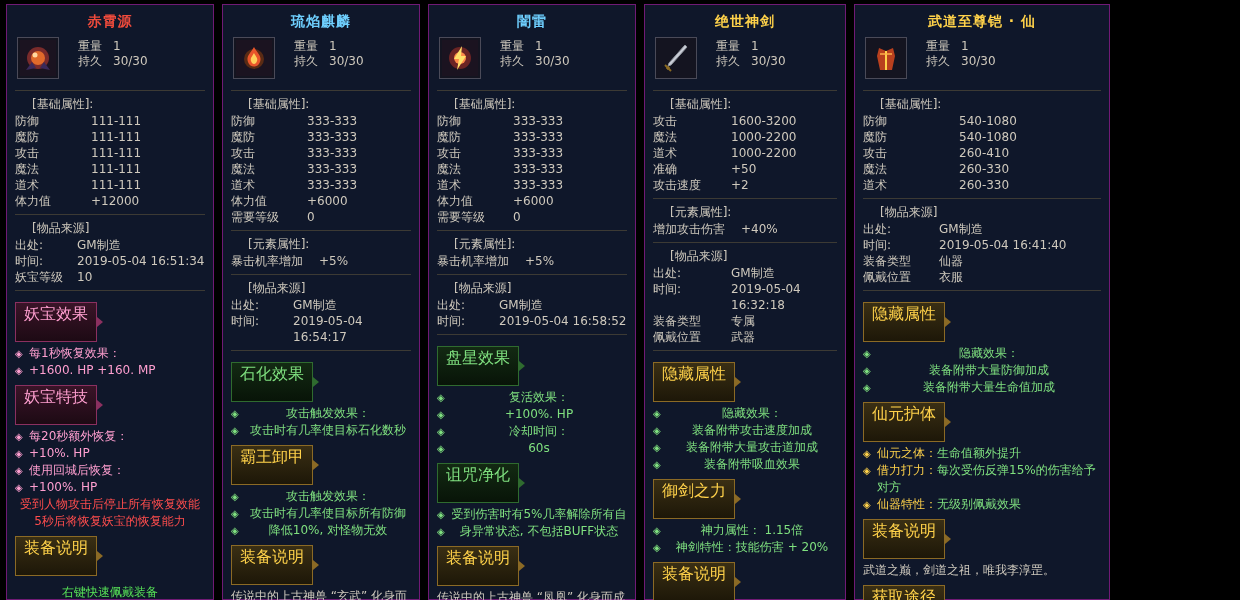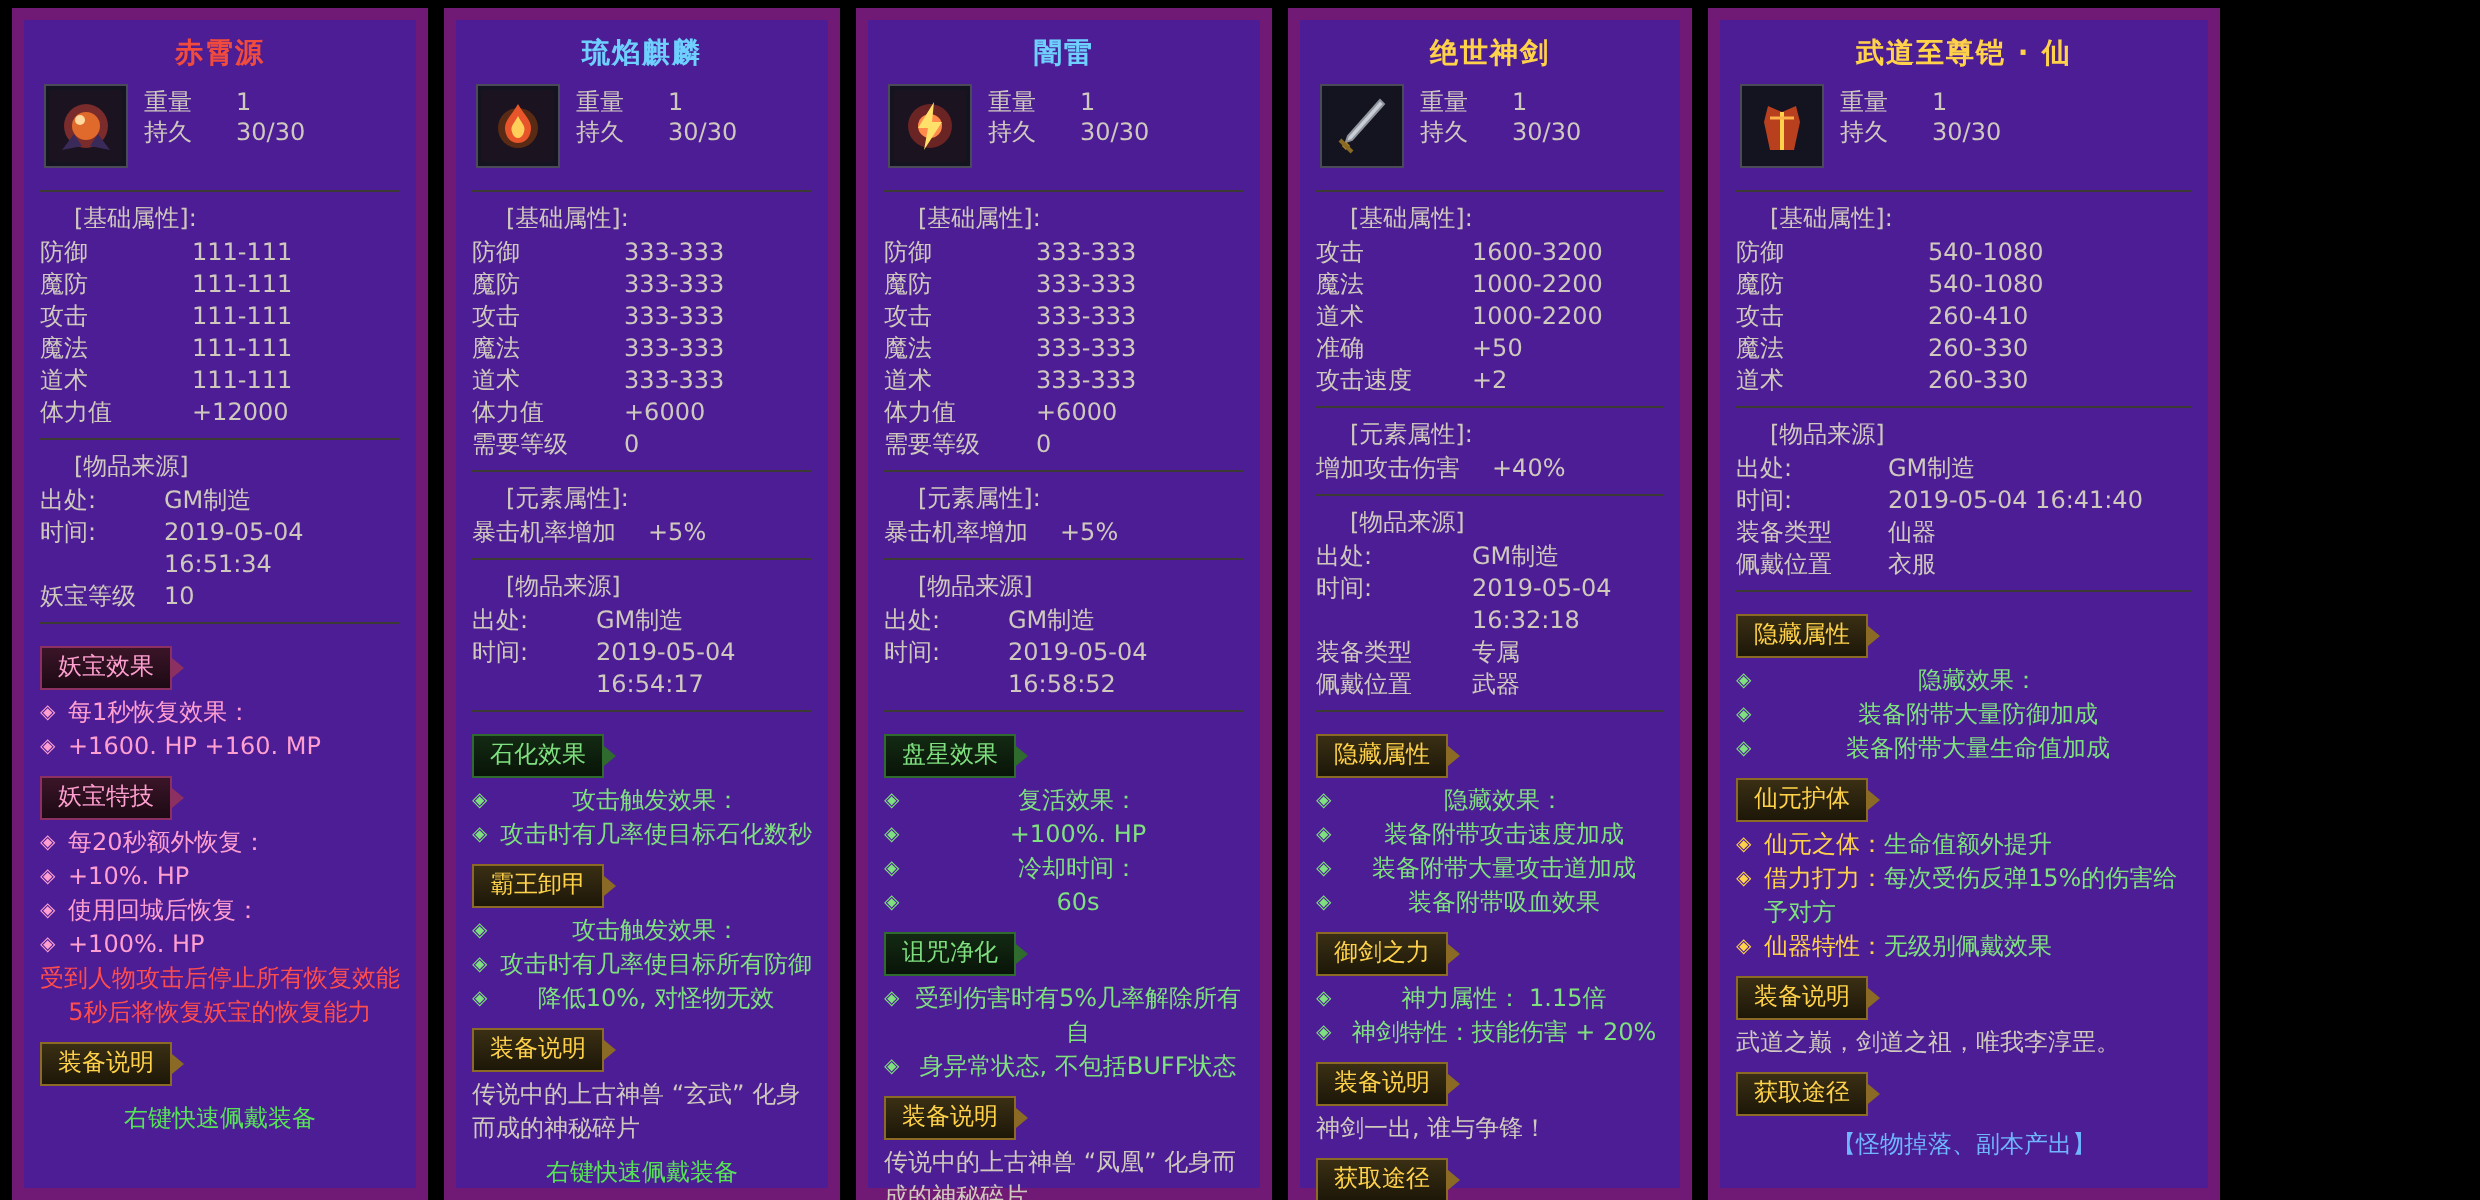--- a/index.html
+++ b/index.html
@@ -5,22 +5,22 @@
   html,body{margin:0;padding:0;}
   body{
     width:1240px;height:600px;
     background:#000;
     font-family:"DejaVu Sans","Liberation Sans",sans-serif;
     font-size:12px;
     overflow:hidden;
   }
   .board{position:relative;width:1240px;height:600px;display:flex;gap:8px;padding:4px 2px 0 6px;box-sizing:border-box;}
   .tip{
-    background:#4c1d95;
-    border:6px solid #701a75;
+    background:#0f172a;
+    border:1px solid #701a75;
     box-sizing:border-box;
     padding:6px 8px 8px 8px;
     position:relative;
   }
   .tip.w1{width:208px;}
   .tip.w2{width:198px;}
   .tip.w3{width:208px;}
   .tip.w4{width:202px;}
   .tip.w5{width:256px;}
   .title{font-size:14px;font-weight:bold;text-align:center;padding:2px 0 4px;letter-spacing:1px;}
@@ -32,39 +32,39 @@
   .icon{
     width:40px;height:40px;flex:0 0 40px;
     border:1px solid #4a4a58;
     background:#141420;
     display:flex;align-items:center;justify-content:center;
     overflow:hidden;
   }
   .icon svg{display:block;}
   .hdr-lines{flex:1;padding-top:2px;}
   .kv{display:flex;color:#cfc9bd;line-height:15px;}
-  .kv .k{width:46px;flex:0 0 46px;}
+  .kv .k{width:46px;flex:0 0 46px;text-align:center;}
   .kv .v{flex:1;}
   .sep{border-top:1px solid #3c3a34;margin:5px 0 5px 0;}
   .sec{color:#cfc9bd;line-height:16px;margin:1px 17px;}
   .row{display:flex;line-height:16px;}
   .row .k{width:76px;flex:0 0 76px;color:#cfc9bd;}
   .row .v{color:#cfc9bd;}
   .w5 .row .k{width:96px;flex:0 0 96px;}
   .w4 .row .k{width:78px;flex:0 0 78px;}
   .src .k{width:62px;flex:0 0 62px;}
   .w5 .src .k{width:76px;flex:0 0 76px;}
 
   .tag{
     display:inline-block;
-    padding:1px 8px 2px 8px;
+    padding:1px 8px 16px 8px;
     border:1px solid #8b6a25;
     background:linear-gradient(#3a2f14,#1d1708);
     color:#ffd24a;
-    font-size:12px;
+    font-size:16px;
     margin:6px 0 3px 0;
     position:relative;
     text-align:right;
   }
   .tag.green{border-color:#2f6b2f;background:linear-gradient(#132a13,#081408);color:#7fe07f;}
   .tag.pink{border-color:#8b3060;background:linear-gradient(#3a1428,#1d0a14);color:#ff9fd0;}
   .tag:after{
     content:"";position:absolute;right:-7px;top:50%;
     transform:translateY(-50%);
     border-left:6px solid #8b6a25;

